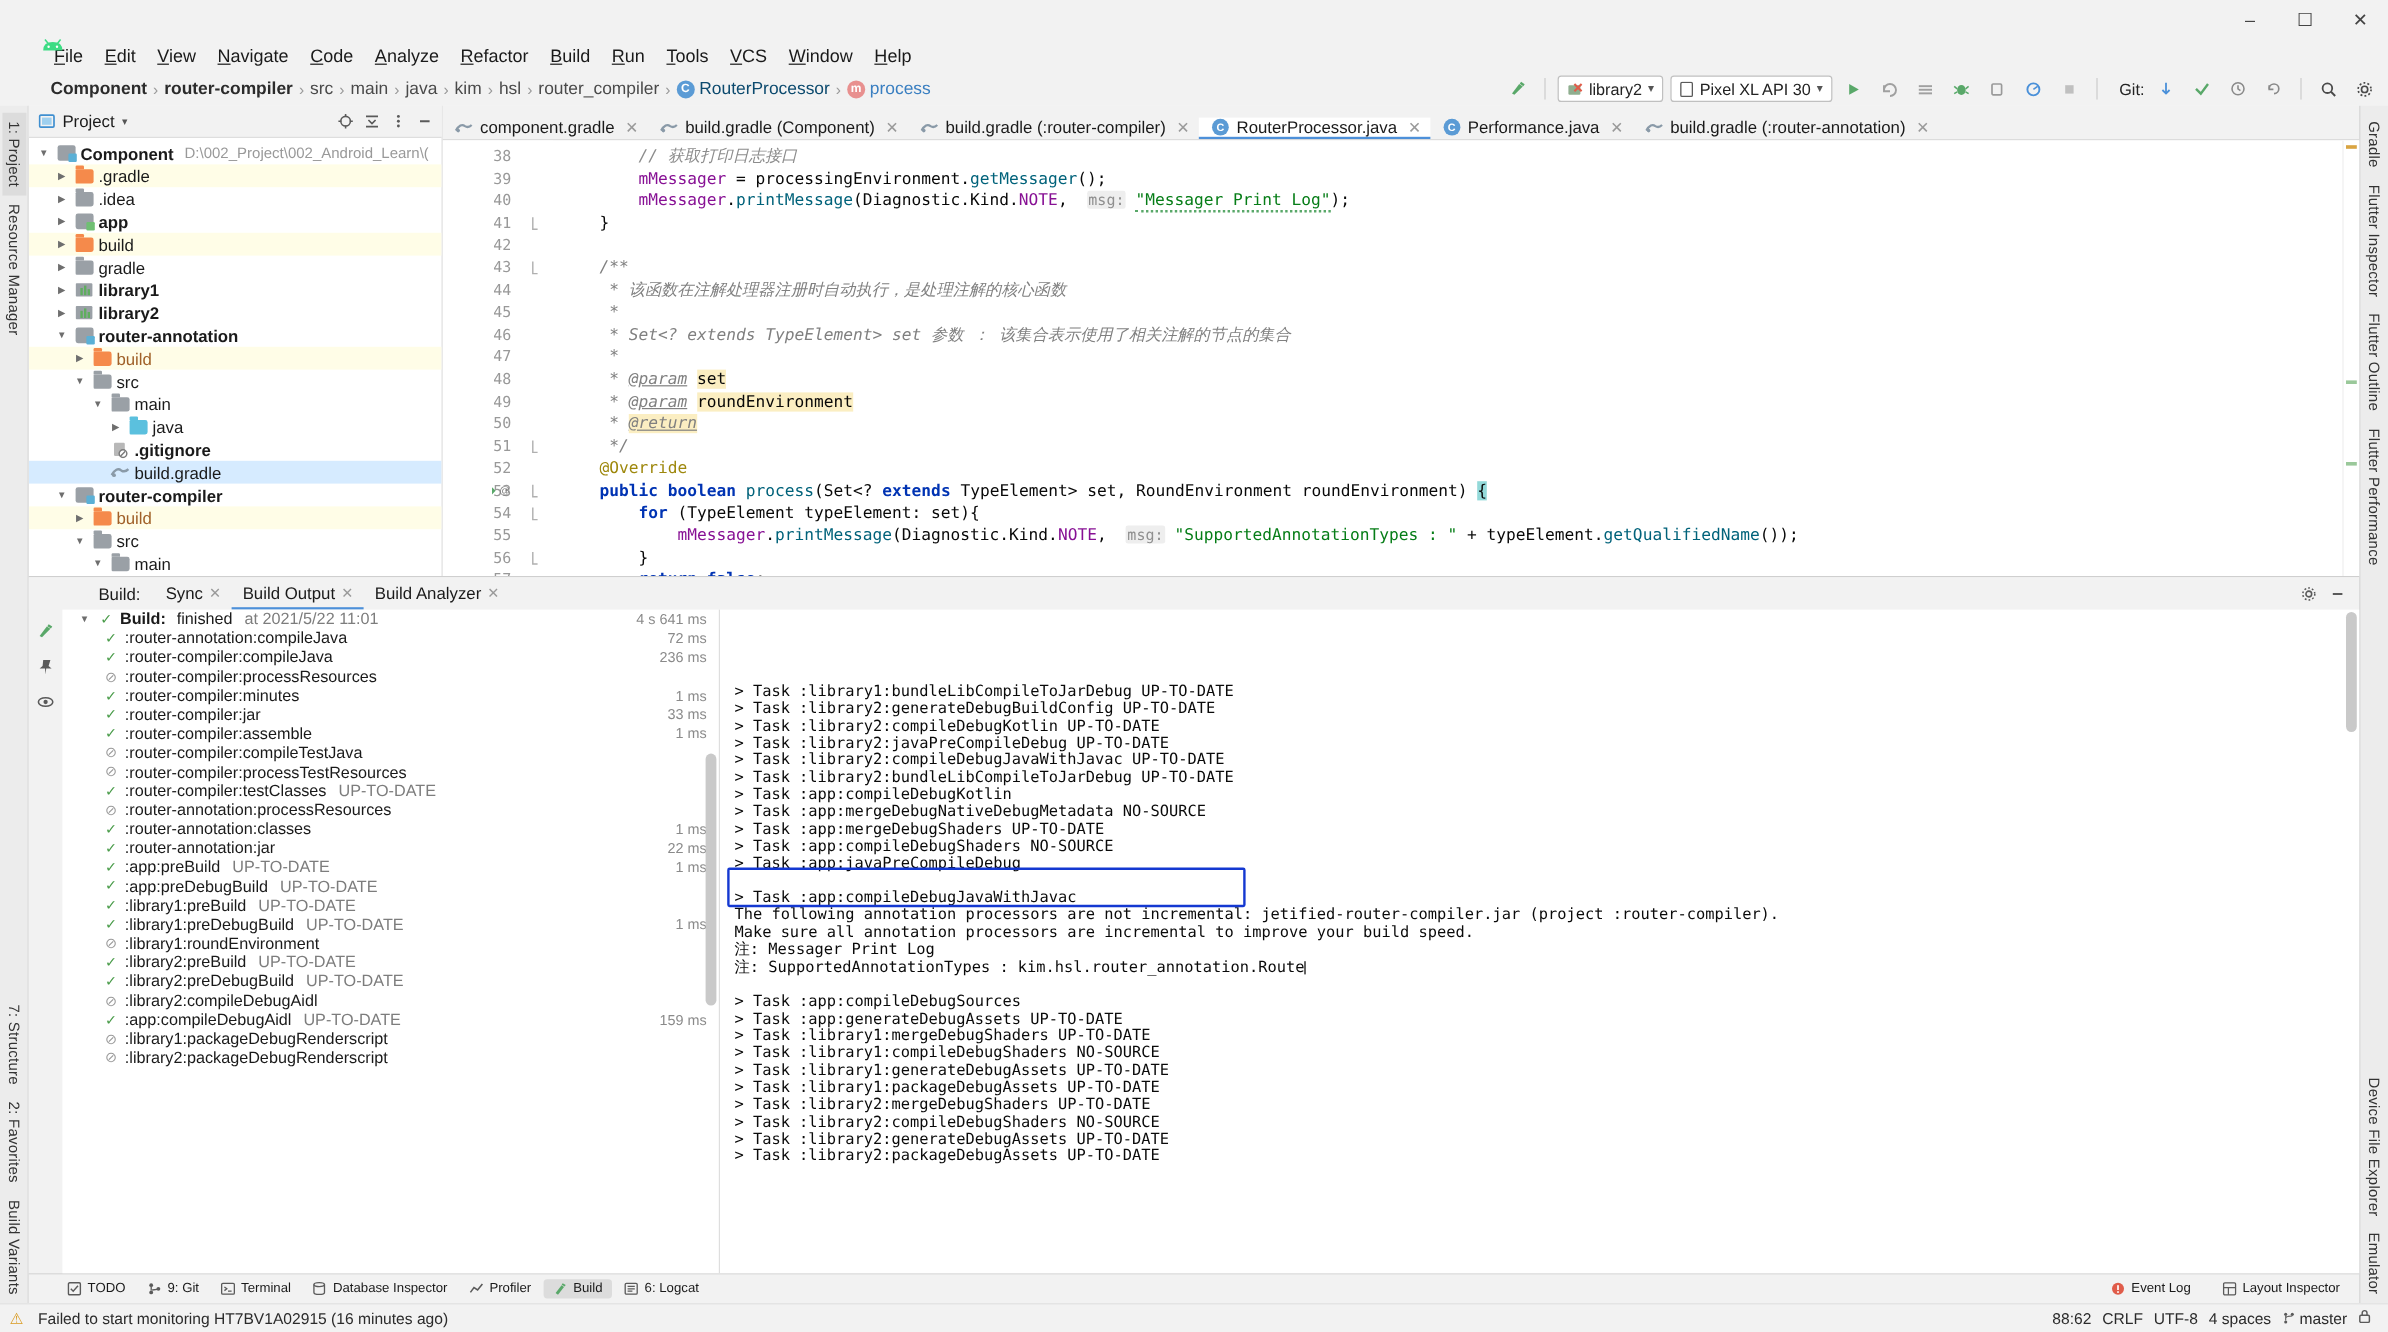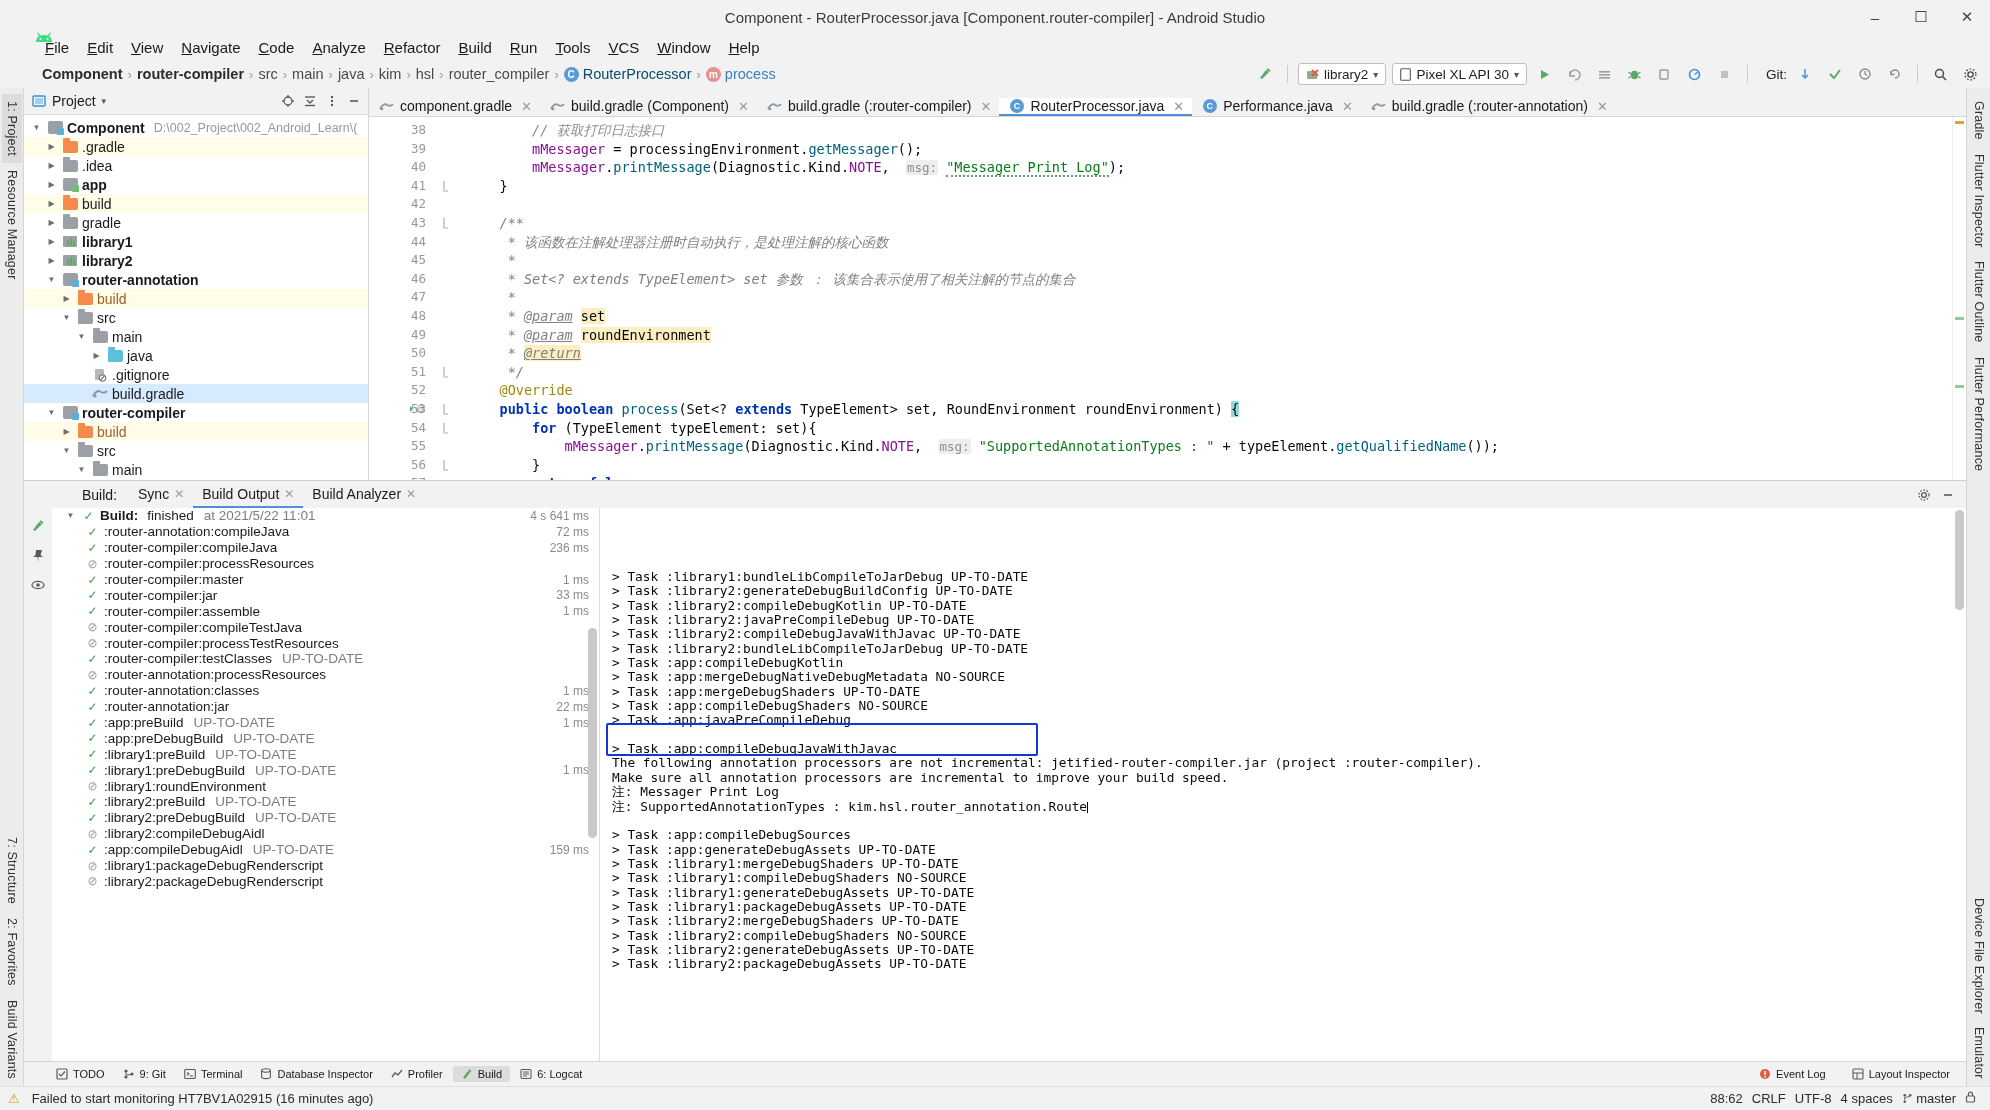--- a/index.html
+++ b/index.html
@@ -291,21 +291,20 @@
   .sb-item { padding: 1px 4px; border-radius: 2px; white-space: nowrap; }
 
   .warn-ico { color: #d99b22; }
 </style>
 </head>
 <body>
 
 <div class="app">
 
   <div class="titlebar">
-    <div class="win-title">Component - RouterProcessor.java [Component.router-compiler] - Android Studio</div>
     <div class="win-ctrls">
       <div class="win-btn">–</div>
       <div class="win-btn">☐</div>
       <div class="win-btn close">✕</div>
     </div>
   </div>
 
   <svg class="as-logo" viewBox="0 0 20 18">
     <path d="M2 12 Q2 5 10 5 Q18 5 18 12 Z" fill="#3ddc84"></path>
     <circle cx="6.5" cy="9" r="1" fill="#fff"></circle>
@@ -633,21 +632,21 @@
                 </span>
                 <span class="tlabel">main</span>
               </div>
               <div class="tnode" style="padding-left: 66px;">
                 <span class="tw">▶</span>
                 <span class="ticon">
                   <span class="folder f-blue"></span>
                 </span>
                 <span class="tlabel">java</span>
               </div>
-              <div class="tnode" style="padding-left: 51px;">
+              <div class="tnode" style="padding-left: 51px; font-weight: bold;">
                 <span class="tw"></span>
                 <span class="ticon">
                   <svg width="14" height="14" viewBox="0 0 14 14">
                     <rect x="2" y="1" width="9" height="11" rx="1" fill="#b8b8b8"></rect>
                     <circle cx="9.5" cy="10" r="3.2" fill="#fff" stroke="#7a7a7a" stroke-width="1.2"></circle>
                     <line x1="7.6" y1="12" x2="11.4" y2="8" stroke="#7a7a7a" stroke-width="1.2"></line>
                   </svg>
                 </span>
                 <span class="tlabel">.gitignore</span>
               </div>
@@ -904,21 +903,21 @@
                 <span>:router-compiler:compileJava</span>
                 <span class="dur">236 ms</span>
               </div>
               <div class="trow" style="padding-left: 34px;">
                 <span class="tstat skip">⊘</span>
                 <span>:router-compiler:processResources</span>
                 <span class="dur"></span>
               </div>
               <div class="trow" style="padding-left: 34px;">
                 <span class="tstat ok">✓</span>
-                <span>:router-compiler:master</span>
+                <span>:router-compiler:minutes</span>
                 <span class="dur">1 ms</span>
               </div>
               <div class="trow" style="padding-left: 34px;">
                 <span class="tstat ok">✓</span>
                 <span>:router-compiler:jar</span>
                 <span class="dur">33 ms</span>
               </div>
               <div class="trow" style="padding-left: 34px;">
                 <span class="tstat ok">✓</span>
                 <span>:router-compiler:assemble</span>

